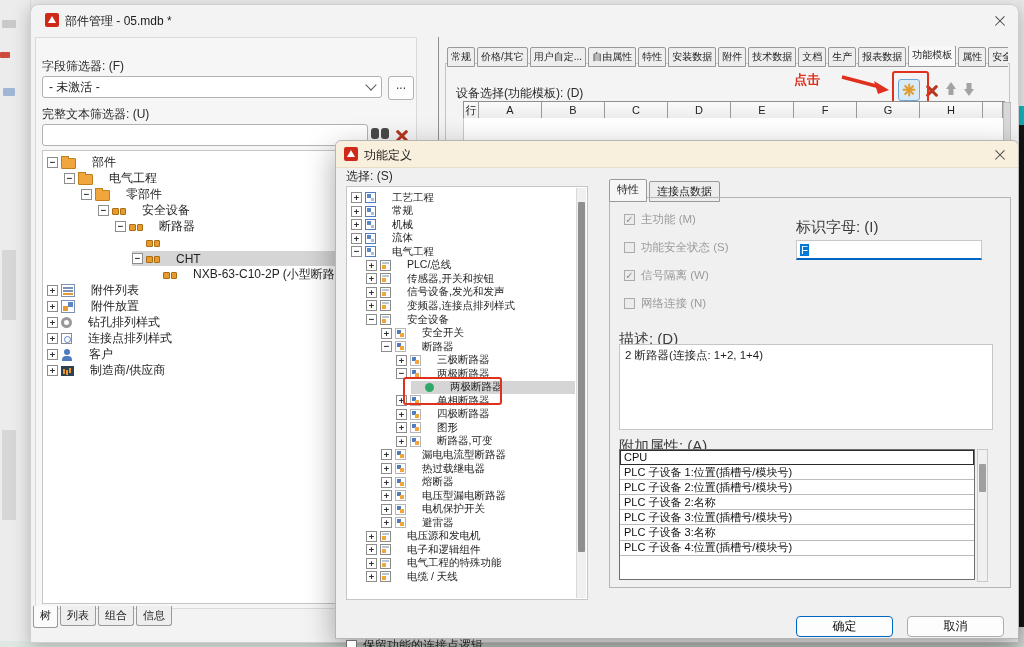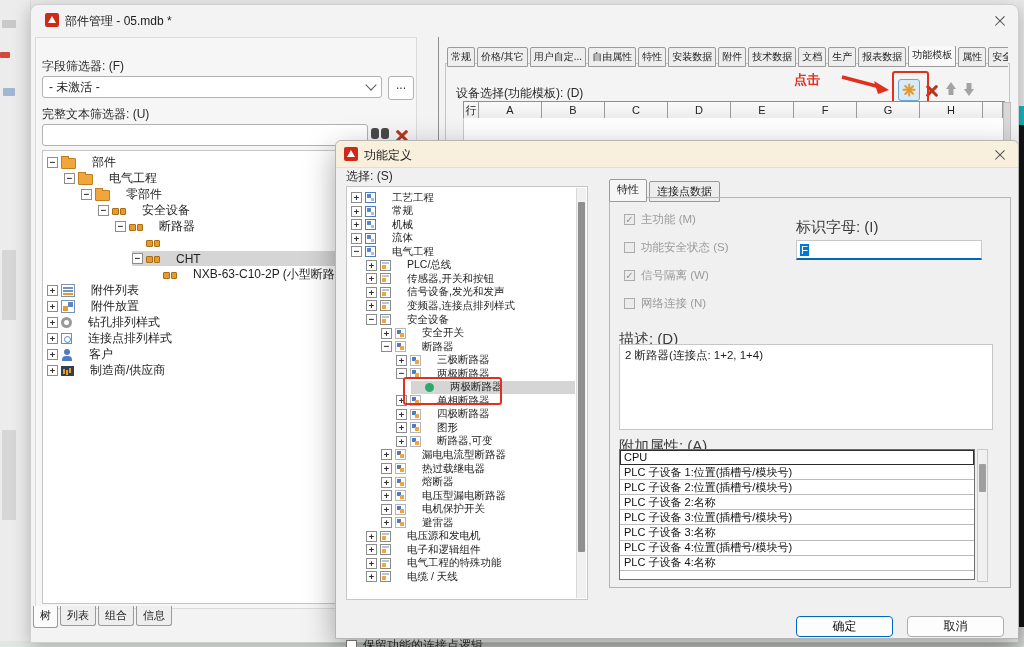--- a/index.html
+++ b/index.html
@@ -510,21 +510,20 @@
     </div>
     <span class="glabel abs" style="left:9px;top:239px">附加属性: (A)</span>
     <div id="props-list" class="abs" style="left:9px;top:251px;width:356px;height:131px">
         <div class="prow focus">CPU</div>
         <div class="prow">PLC 子设备 1:位置(插槽号/模块号)</div>
         <div class="prow">PLC 子设备 2:位置(插槽号/模块号)</div>
         <div class="prow">PLC 子设备 2:名称</div>
         <div class="prow">PLC 子设备 3:位置(插槽号/模块号)</div>
         <div class="prow">PLC 子设备 3:名称</div>
         <div class="prow">PLC 子设备 4:位置(插槽号/模块号)</div>
-        <div class="prow">PLC 子设备 4:名称</div>
       </div>
     <div class="vscroll" style="left:367px;top:251px;bottom:auto;height:131px;width:9px;border:1px solid #c9c9c9">
       <span class="vthumb" style="top:14px;height:28px;background:#9f9f9f"></span>
     </div>
   </div>
 
   <div class="dbtn default abs" style="left:460px;top:475px;width:97px;height:21px">确定</div>
   <div class="dbtn abs" style="left:571px;top:475px;width:97px;height:21px">取消</div>
 </div>
 

